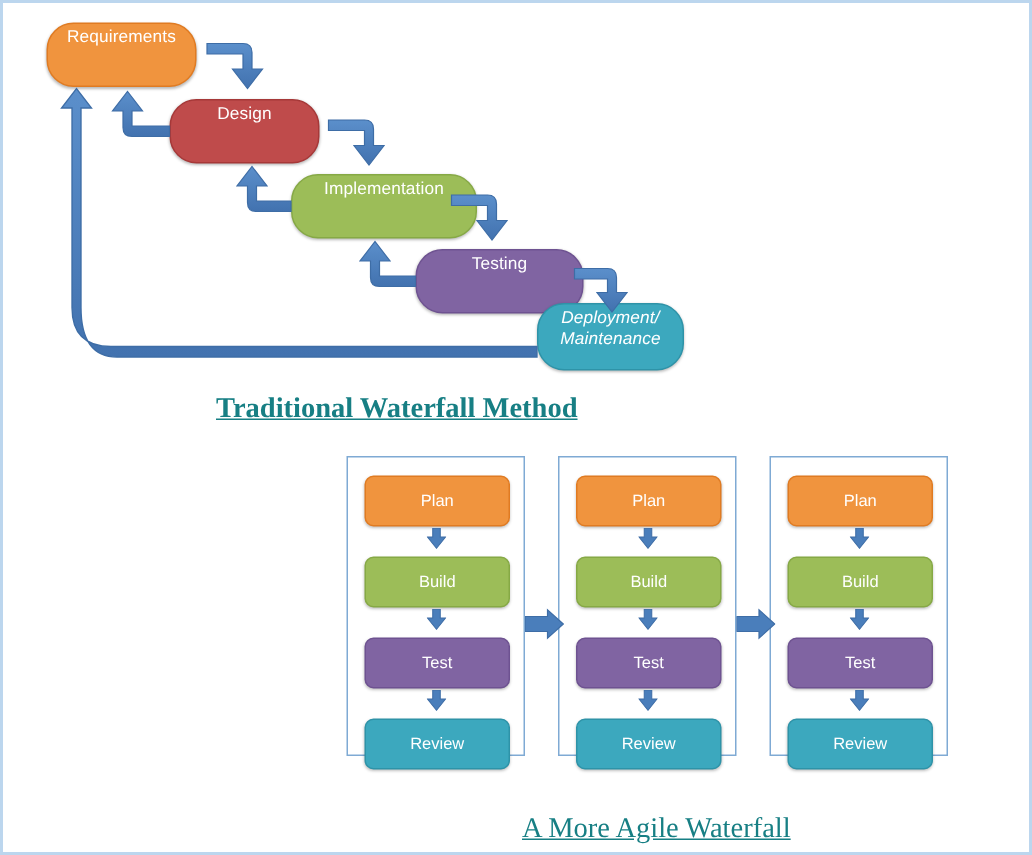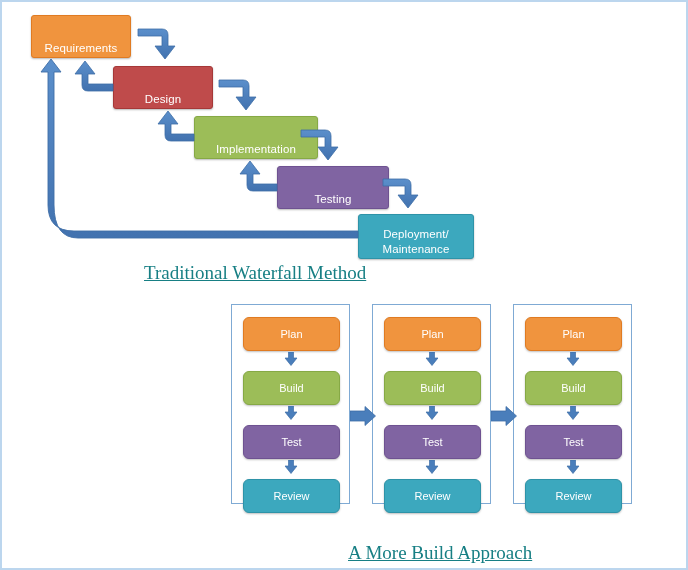--- a/index.html
+++ b/index.html
@@ -15,27 +15,27 @@
     border: 2px solid #bcd6ee;
     box-sizing: border-box;
     overflow: hidden;
     font-family: "Liberation Sans", sans-serif;
   }
 
   
   .wf-box {
     position: absolute;
     display: flex;
-    align-items: flex-end;
+    align-items: flex-start;
     justify-content: center;
     text-align: center;
     color: #ffffff;
     font-size: 11.5px;
     line-height: 1.25;
-    border-radius: 3px;
+    border-radius: 18px;
     box-sizing: border-box;
     letter-spacing: .1px;
     box-shadow: 0 1px 2px rgba(0,0,0,.28);
     padding: 2px 6px;
   }
 
   
   #arrows {
     position: absolute;
     left: 0; top: 0;
@@ -108,21 +108,21 @@
       </div>
 
     <div class="wf-box" id="wf2" style="left: 192px; top: 114px; width: 124px; height: 43px; background: rgb(156, 189, 88); border: 1px solid rgb(134, 169, 69); color: rgb(255, 255, 255);">
         <span>Implementation</span>
       </div>
 
     <div class="wf-box" id="wf3" style="left: 275px; top: 164px; width: 112px; height: 43px; background: rgb(128, 100, 162); border: 1px solid rgb(110, 82, 145); color: rgb(255, 255, 255);">
         <span>Testing</span>
       </div>
 
-    <div class="wf-box" id="wf4" style="left: 356px; top: 212px; width: 116px; height: 45px; background: rgb(60, 168, 190); border: 1px solid rgb(46, 147, 168); color: rgb(255, 255, 255);">
+    <div class="wf-box" id="wf4" style="left: 356px; top: 200px; width: 98px; height: 45px; background: rgb(60, 168, 190); border: 1px solid rgb(46, 147, 168); color: rgb(255, 255, 255); font-style: italic;">
         <span style="white-space:pre-line">Deployment/
 Maintenance</span>
       </div>
 
     <svg id="arrows" viewBox="0 0 688 570" xmlns="http://www.w3.org/2000/svg">
       <defs>
         <linearGradient id="agrad" x1="0" y1="0" x2="0" y2="1">
           <stop offset="0%" stop-color="#5B8FCB"></stop>
           <stop offset="100%" stop-color="#4272AF"></stop>
         </linearGradient>
@@ -149,21 +149,21 @@
       </g>
       <g fill="url(#agrad)" stroke="#3E6DA6" stroke-width="0.8">
         <path d="M275,189 L251,189 Q245,189 245,183 L245,172 L238,172 L248,159 L258,172 L251,172 L251,182 L275,182 Z"></path>
       </g>
 
       <g fill="url(#agrad)" stroke="#3E6DA6" stroke-width="0.9">
         <path d="M356,229 L72,229 Q46,229 46,203 L46,70 L39,70 L49,57 L59,70 L52,70 L52,203 Q52,236 76,236 L356,236 Z"></path>
       </g>
     </svg>
 
-    <div class="caption" style="left: 142px; top: 260px; color: rgb(23, 127, 132);">Traditional Waterfall Method</div>
+    <div class="caption" style="left: 142px; top: 260px; color: rgb(23, 127, 132); font-weight: bold;">Traditional Waterfall Method</div>
   </div>
 
   <div>
     <div id="agile-panels">
         <div class="agile-panel" style="left: 229px; border-color: rgb(127, 170, 212);">
           <div class="ag-box" style="top: 12px; background: rgb(240, 148, 62); border: 1px solid rgb(224, 123, 34); color: rgb(255, 255, 255);">
             <span>Plan</span>
           </div>
           <div class="ag-arrow" style="top: 47px;"><svg viewBox="0 0 13 14" width="13" height="14">
               <path d="M4,0 L9,0 L9,6 L12.5,6 L6.5,13.5 L0.5,6 L4,6 Z" fill="#4A7EBB" stroke="#3E6DA6" stroke-width="0.7"></path>
@@ -230,16 +230,16 @@
             <span>Review</span>
           </div>
         </div>
         <div class="link-arrow" style="left: 348px;"><svg viewBox="0 0 26 22" width="26" height="22">
             <path d="M0,6 L15,6 L15,1.5 L25.5,11 L15,20.5 L15,16 L0,16 Z" fill="#4A7EBB" stroke="#3E6DA6" stroke-width="0.8"></path>
           </svg></div>
         <div class="link-arrow" style="left: 489px;"><svg viewBox="0 0 26 22" width="26" height="22">
             <path d="M0,6 L15,6 L15,1.5 L25.5,11 L15,20.5 L15,16 L0,16 Z" fill="#4A7EBB" stroke="#3E6DA6" stroke-width="0.8"></path>
           </svg></div>
       </div>
-    <div class="caption" style="left: 346px; top: 540px; color: rgb(23, 127, 132);">A More Build Approach</div>
+    <div class="caption" style="left: 346px; top: 540px; color: rgb(23, 127, 132);">A More Agile Waterfall</div>
   </div>
 
 </div>
 
 </body></html>

